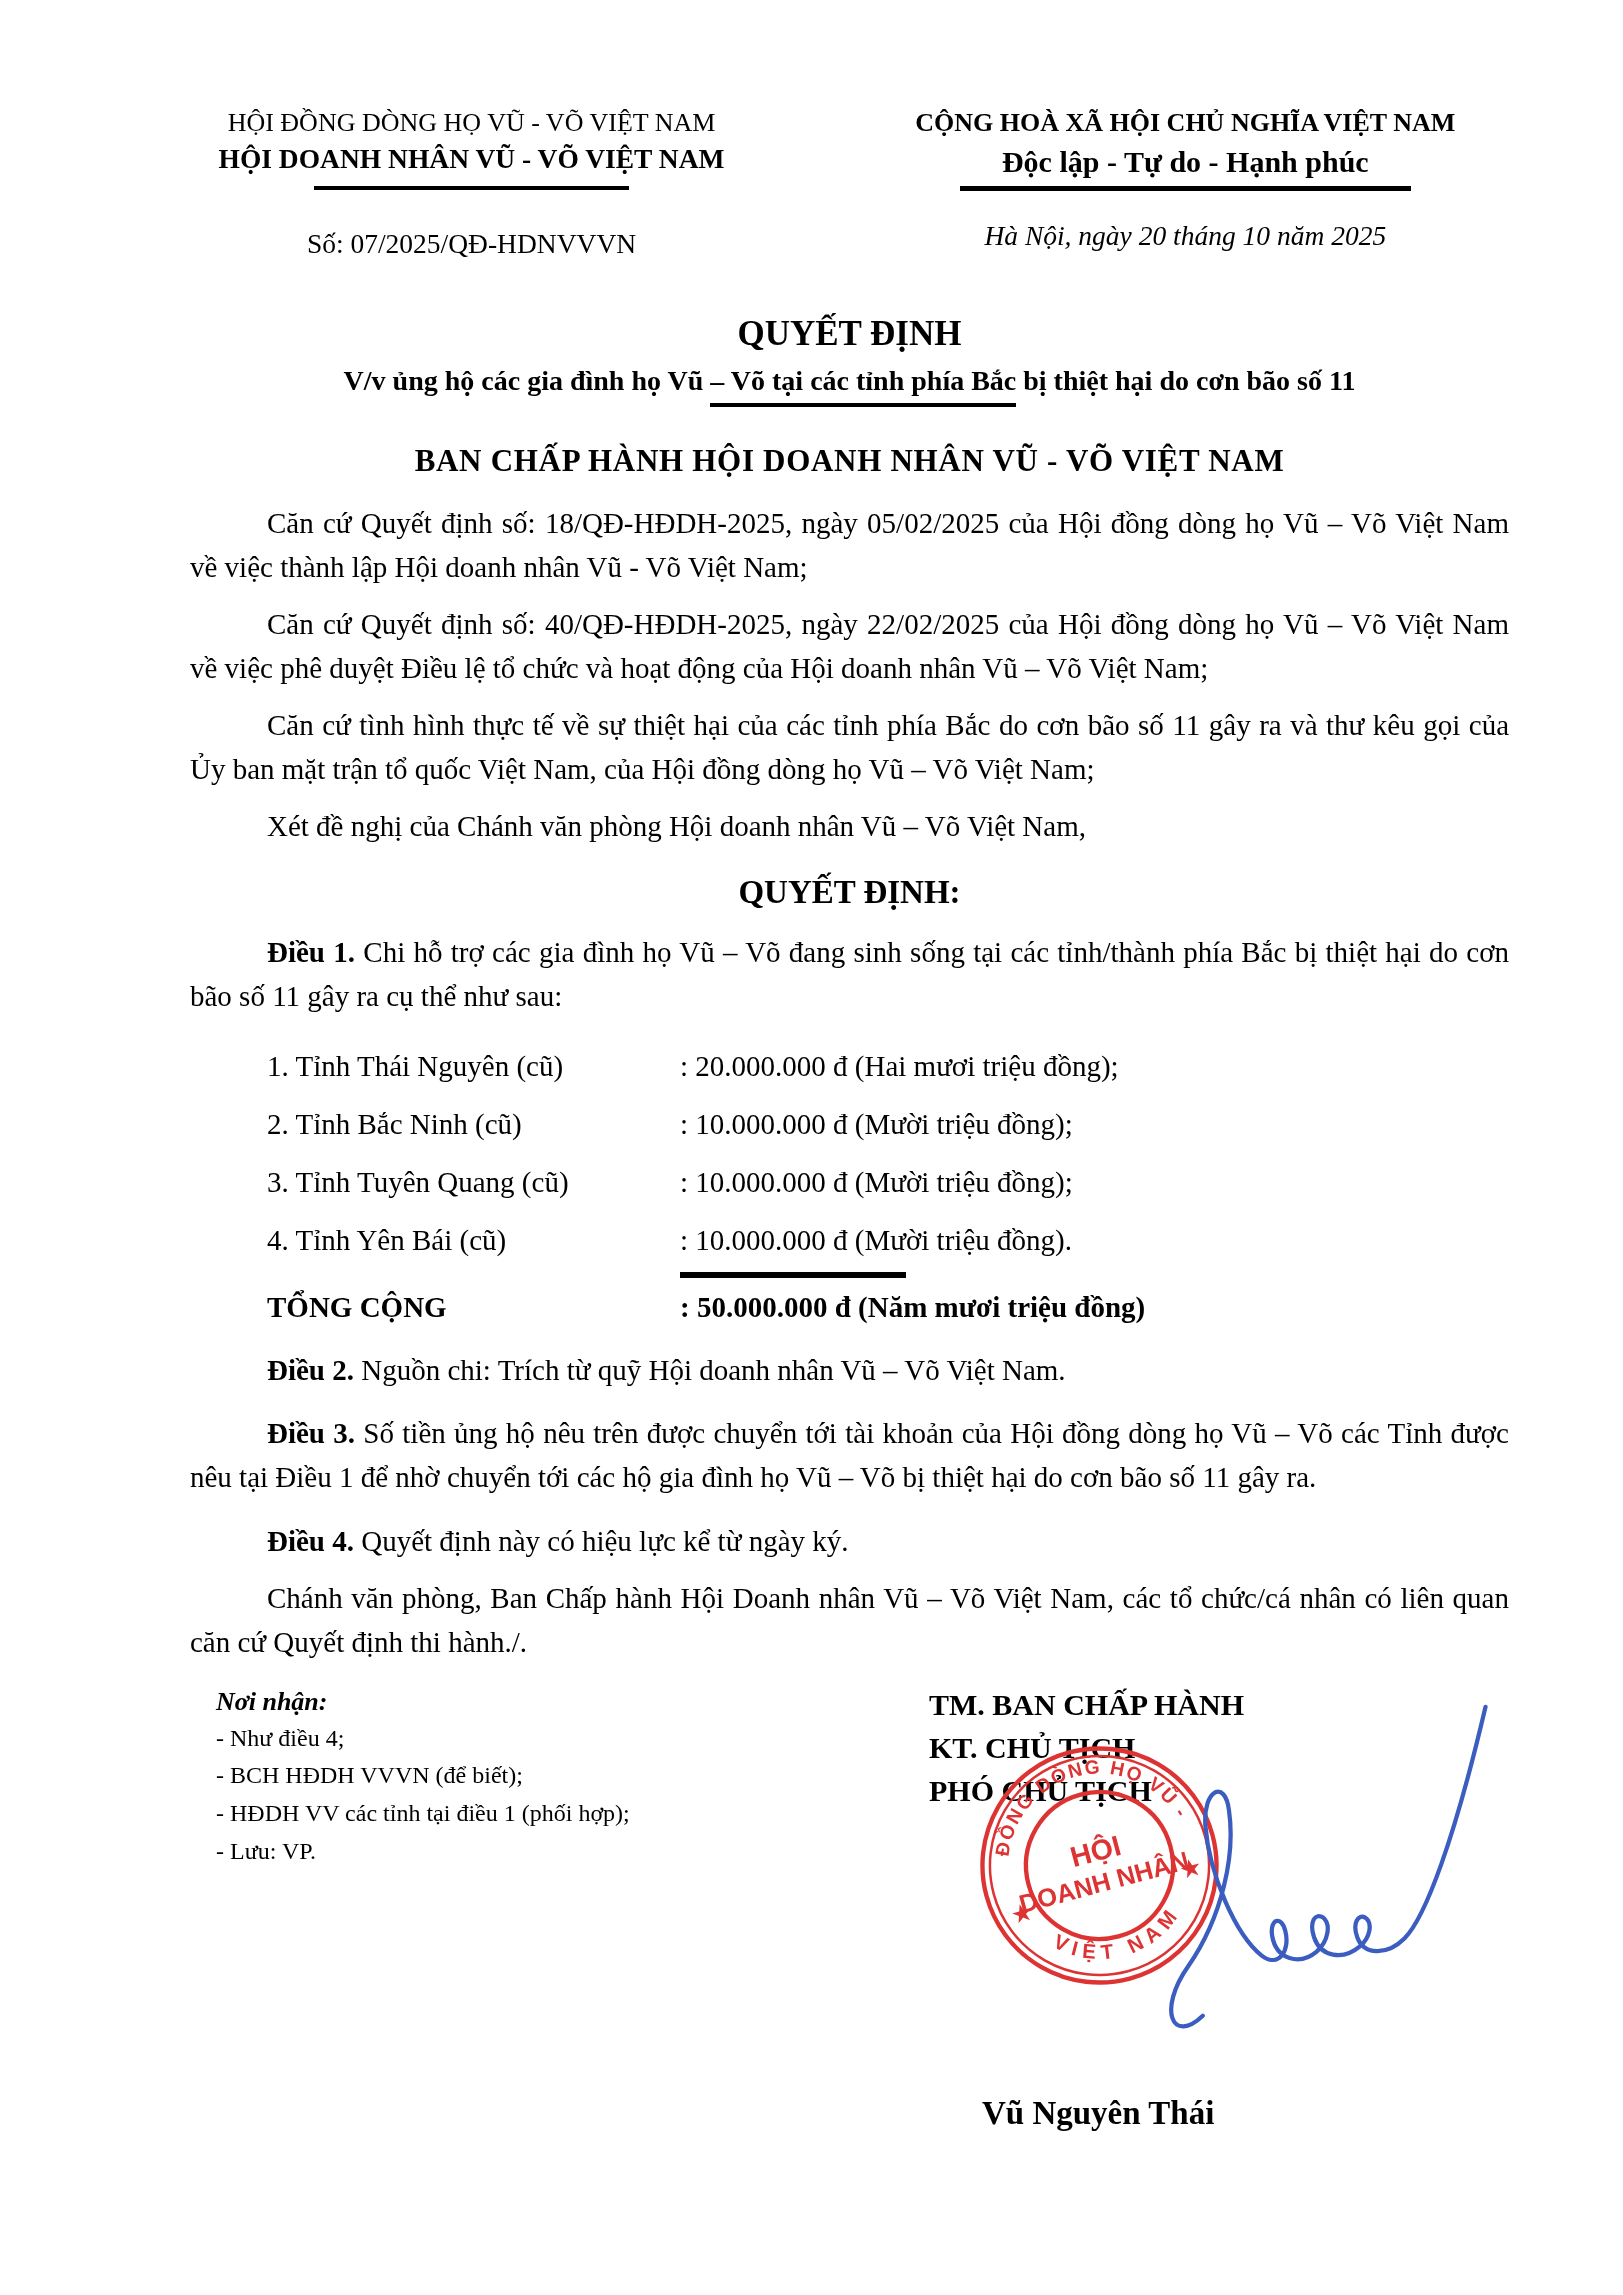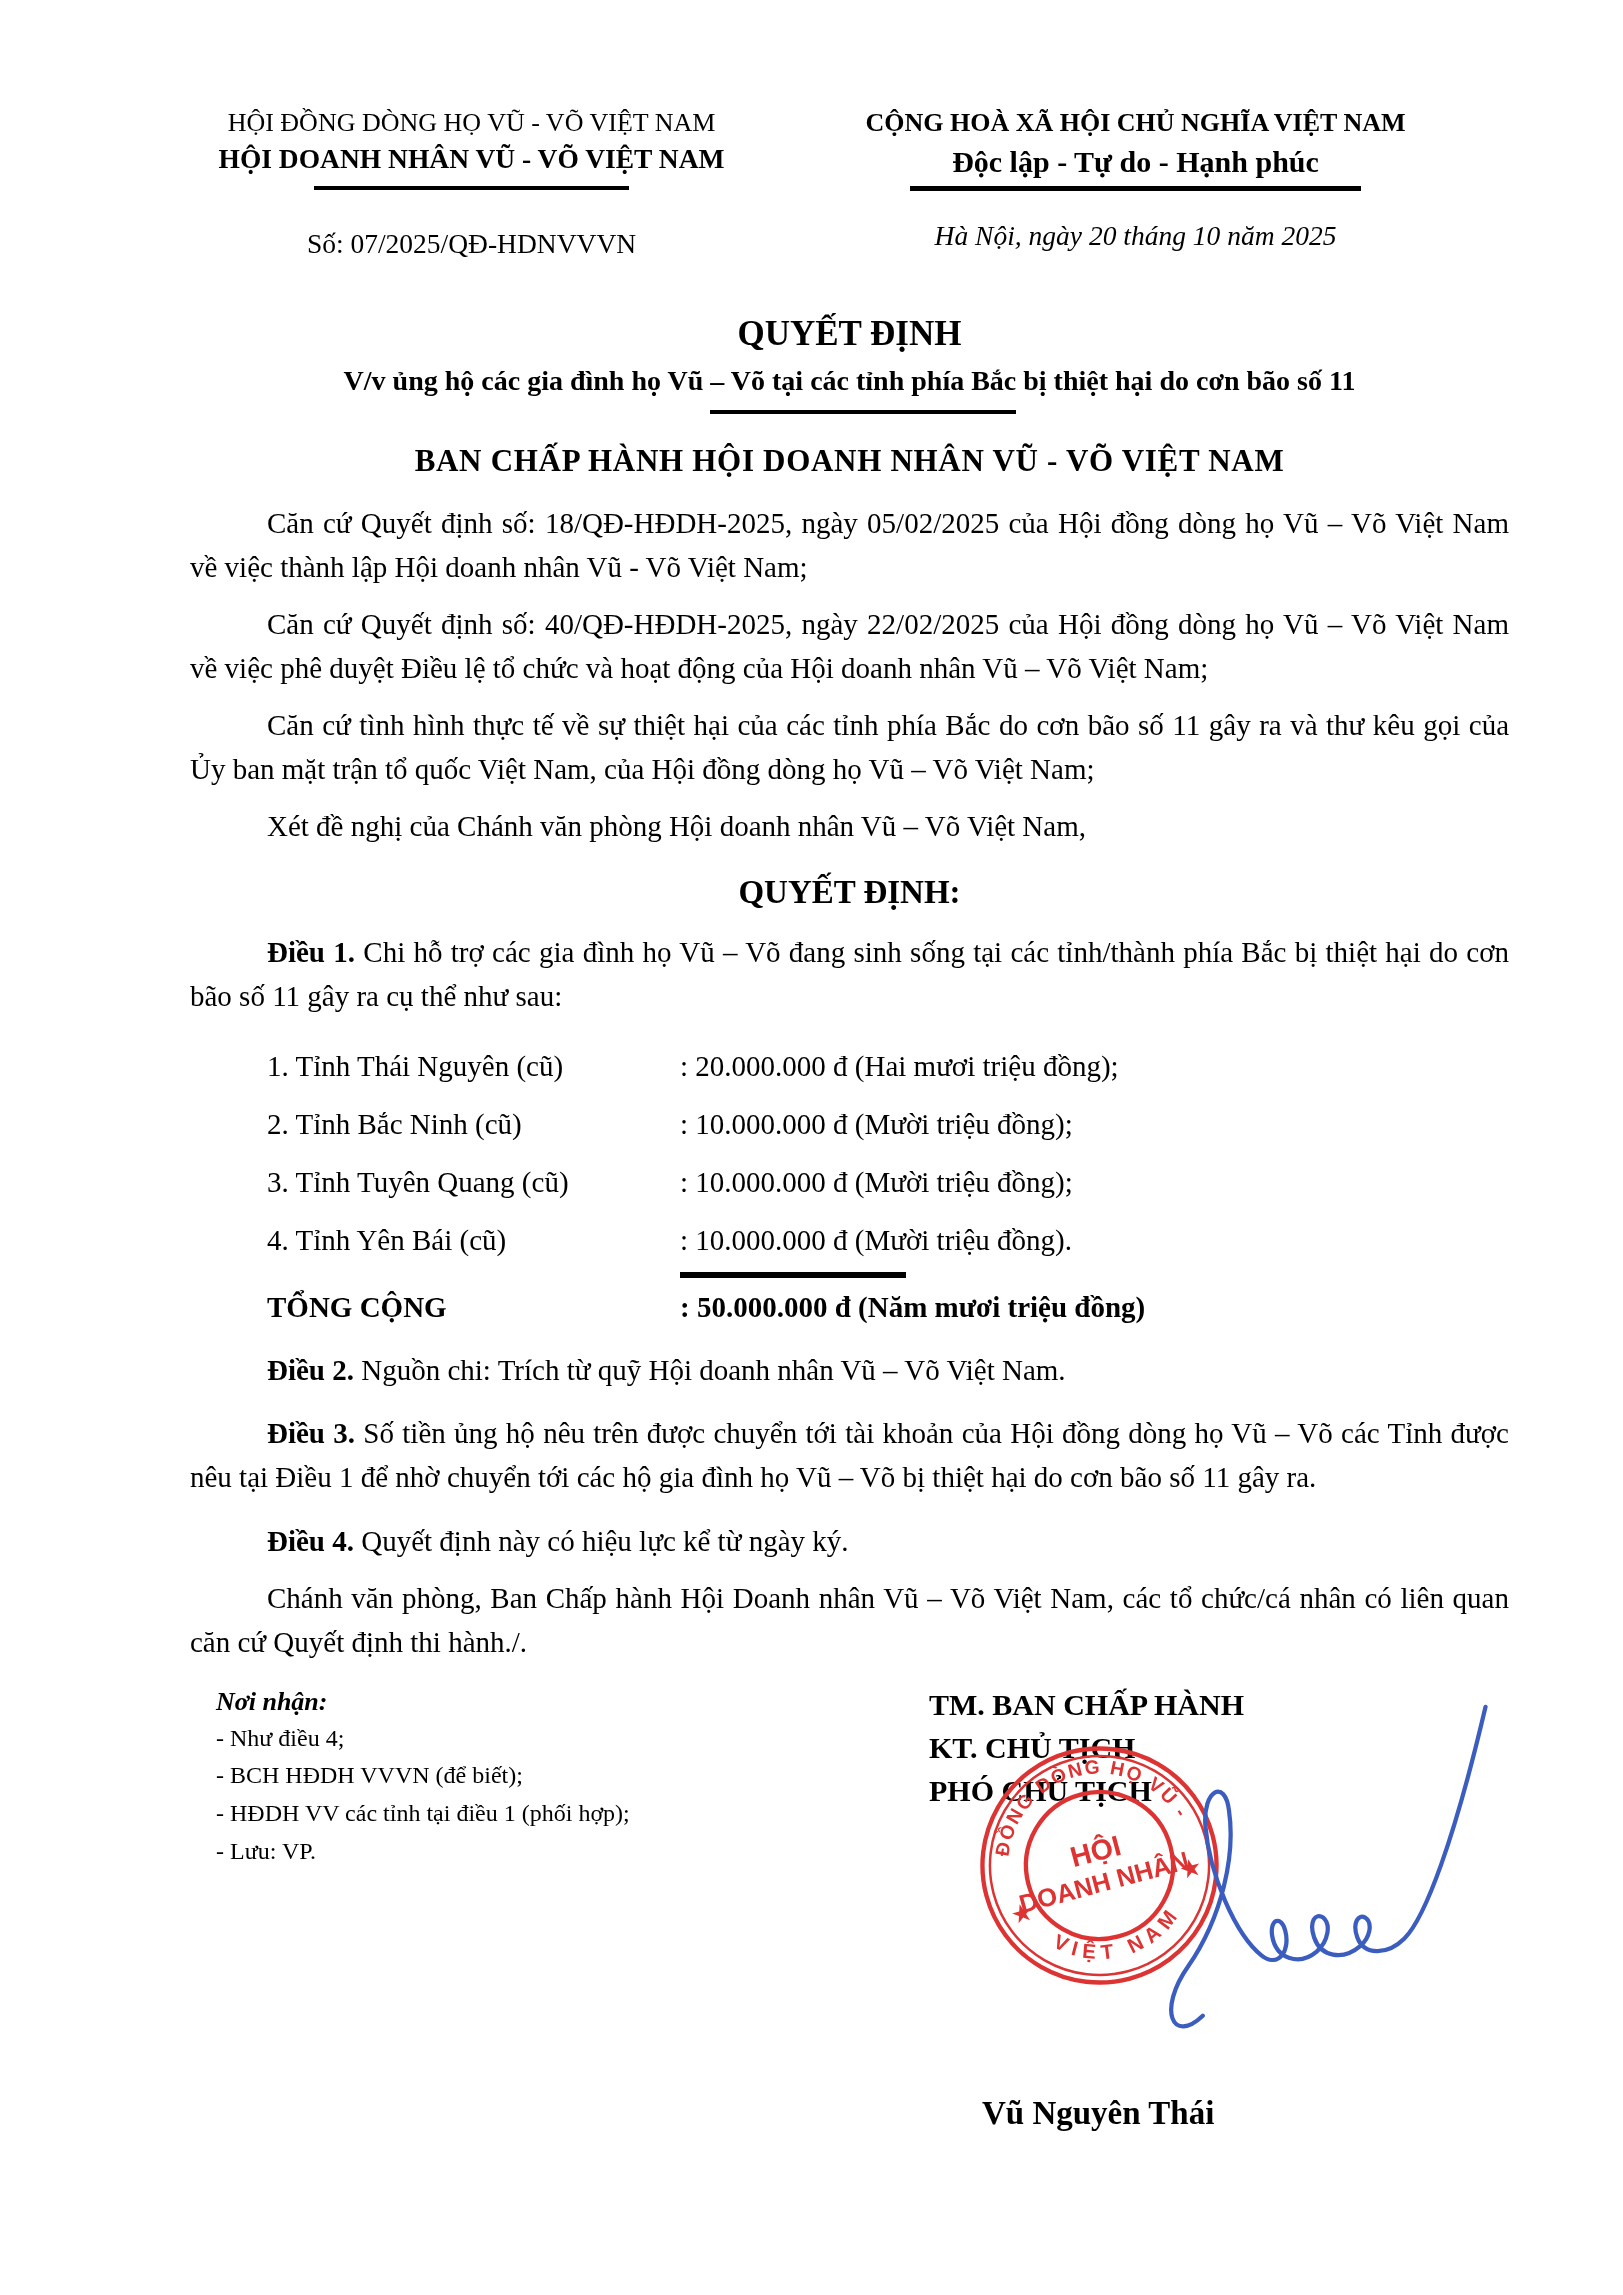--- a/index.html
+++ b/index.html
@@ -2,36 +2,36 @@
 <html style="font-size:10.5px"><head>
 <meta charset="utf-8">
 <style>
   html,body { margin:0; padding:0; background:#888; }
   .page {
     position:relative; width:1623px; height:2295px; background:#ffffff; color:#000;
     font-family:"Liberation Serif", serif; box-sizing:border-box;
     padding:108px 114px 0 190px; margin:0 auto; overflow:hidden;
   }
   
-  .header { display:flex; justify-content:flex-start; }
+  .header { display:flex; justify-content:space-between; }
   .header-left  { width:661px; margin-left:-49px; text-align:center; }
   .header-right { width:667px; margin-right:-9.8px; text-align:center; }
   .org-parent { font-size:26px; white-space:nowrap; }
   .org-name   { font-size:27.5px; font-weight:bold; margin-top:5.2px; white-space:nowrap; }
   .rule { height:4.6px; background:#000; }
   .rule-left  { width:315px; margin:10.5px auto 0; }
   .rule-right { width:451px; margin:7.9px auto 0; }
   .doc-number { font-size:27.5px; margin-top:38px; }
   .nation { font-size:26px; font-weight:bold; white-space:nowrap; }
   .motto  { font-size:30px; font-weight:bold; margin-top:6.5px; }
   .date-line { font-size:27.5px; font-style:italic; margin-top:29px; white-space:nowrap; }
   
   .title   { text-align:center; font-size:35px; font-weight:bold; margin-top:54px; }
   .subject { text-align:center; font-size:28px; font-weight:bold; margin-top:10.5px; }
-  .subject .u { border-bottom:4.6px solid #000; padding-bottom:14px; }
+  .subject .u { border-bottom:4.6px solid #000; padding-bottom:7px; }
   .issuer  { text-align:center; font-size:31px; font-weight:bold; margin-top:46px; letter-spacing:0.7px; }
   .decide-heading { text-align:center; font-size:33px; font-weight:bold; margin-top:26px; }
   
   .para { font-size:29px; line-height:44px; text-align:justify; text-indent:77px; margin:13px 0 0 0; }
   .para.first { margin-top:22px; }
   .para.article { margin-top:19.6px; }
   .alloc { margin-top:28px; padding-left:77px; font-size:29px; }
   .alloc-row { display:flex; margin-top:17px; line-height:41px; }
   .alloc-label  { width:413px; flex:none; }
   .alloc-amount { flex:1; }

